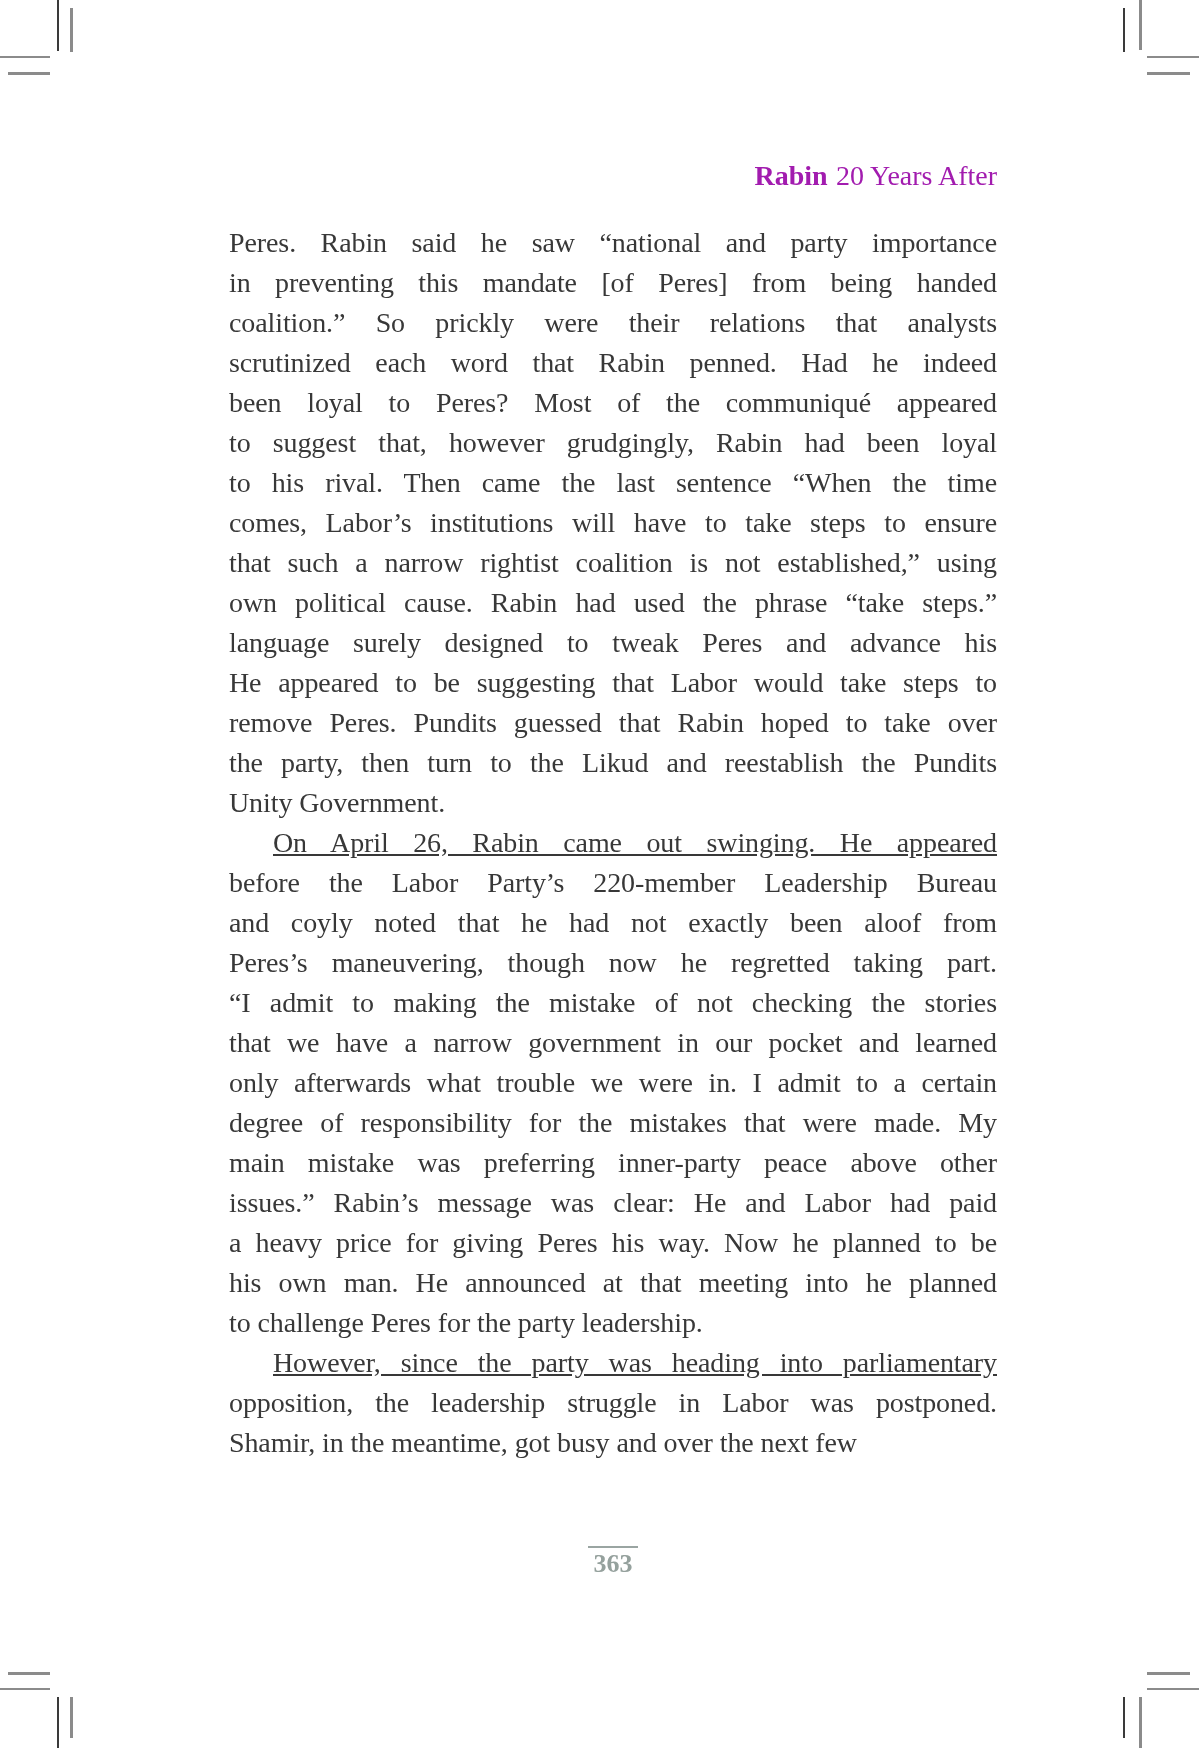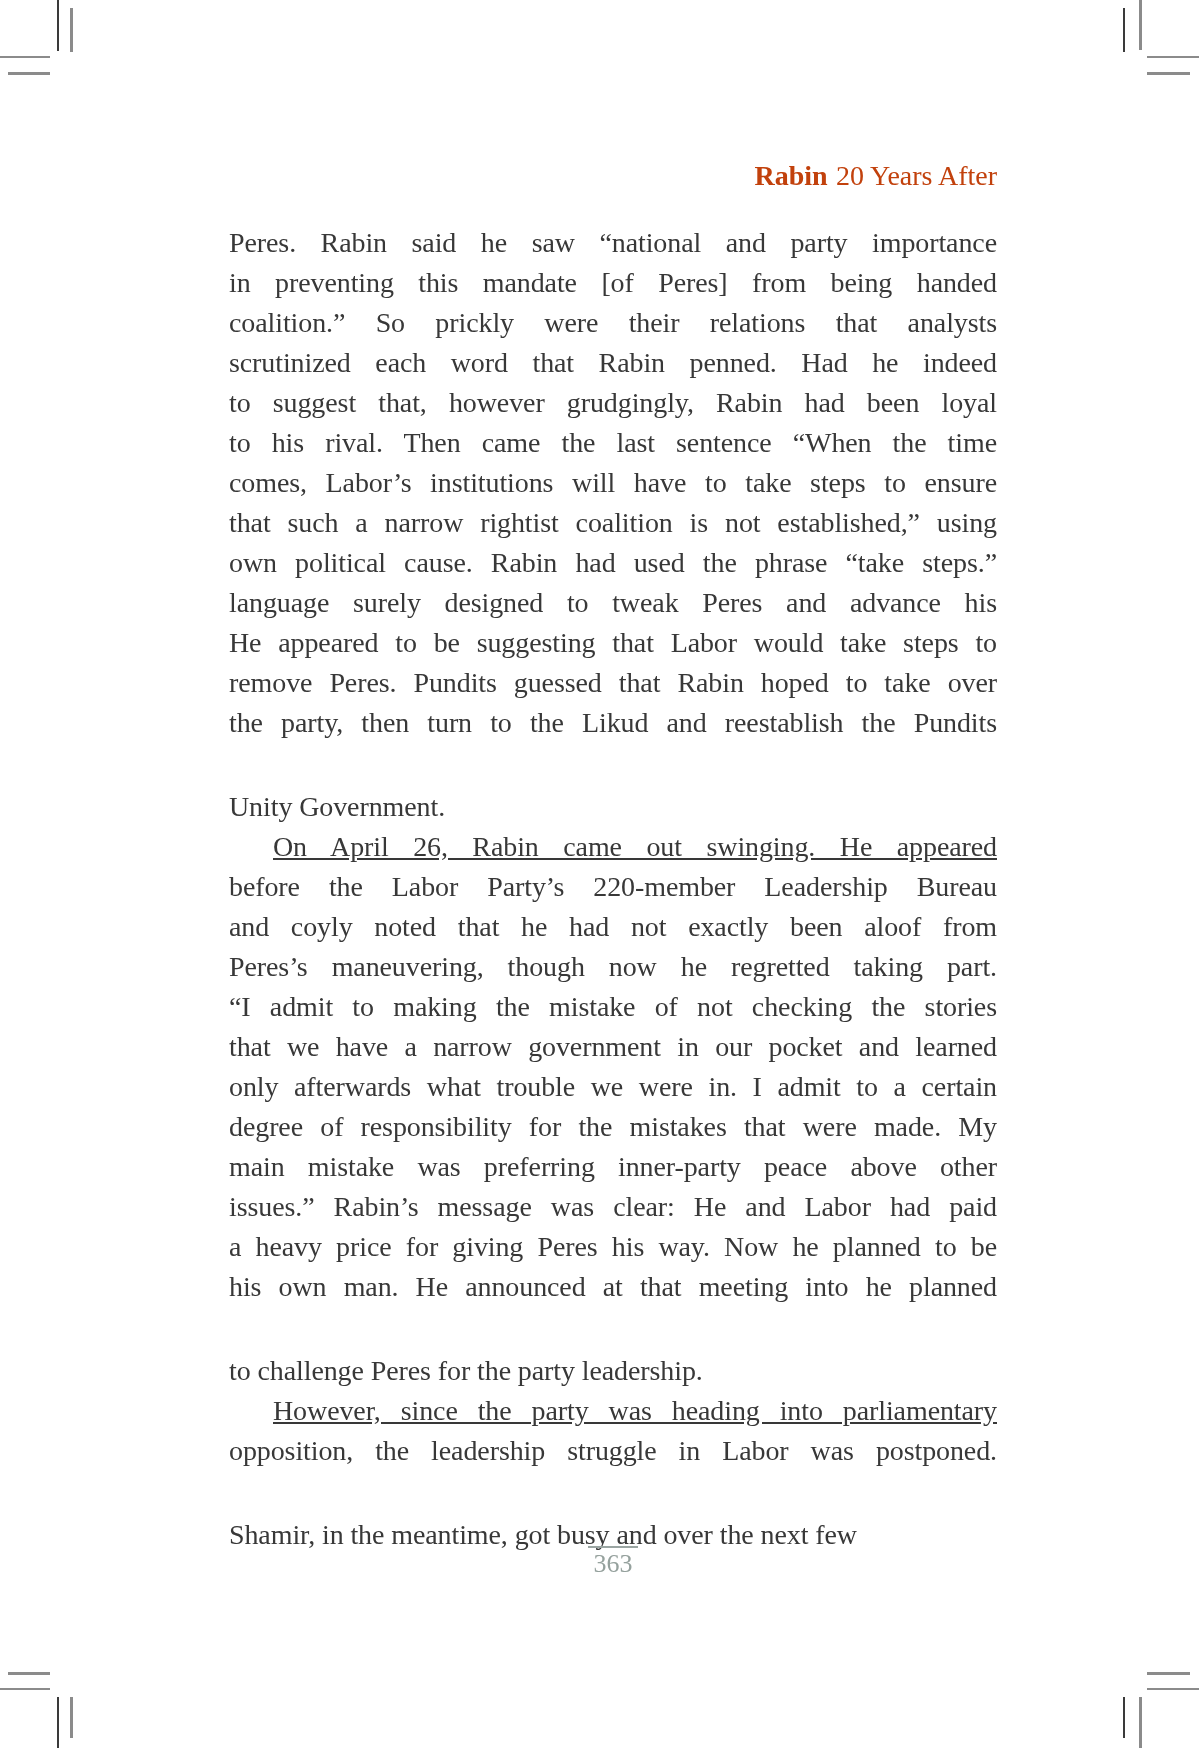--- a/index.html
+++ b/index.html
@@ -43,41 +43,42 @@
   }
   .paragraph { margin: 0; padding: 0; }
   .jline {
     height: 40px;
     line-height: 40px;
     text-align: justify;
     text-align-last: justify;
     white-space: normal;
     letter-spacing: -0.1px;
   }
-  .jline.last { text-align-last: left; margin-top: 44px; }
+  .jline.last { text-align-last: left; }
   .jline.indent { padding-left: 44px; text-decoration: underline; }
   
   .folio {
     position: absolute;
     left: 229px;
     top: 1546px;
     width: 768px;
     text-align: center;
   }
   .folio-rule {
     display: block;
     width: 50px;
     height: 2px;
     margin: 0 auto 3px auto;
     background: #9aa5a2;
   }
   .folio-number {
     font-size: 26px;
     line-height: 26px;
     color: #95a19d;
+    font-weight: bold;
   }
 </style>
 </head>
 <body>
 
 <div class="page">
 
   <div class="mark dark" style="left:57px;top:0;width:2px;height:51px;"></div>
   <div class="mark" style="left:70px;top:8px;width:3px;height:44px;"></div>
   <div class="mark" style="left:0;top:56px;width:50px;height:2px;"></div>
@@ -91,30 +92,31 @@
   <div class="mark" style="left:8px;top:1672px;width:42px;height:3px;"></div>
   <div class="mark" style="left:0;top:1688px;width:50px;height:2px;"></div>
   <div class="mark dark" style="left:57px;top:1697px;width:2px;height:51px;"></div>
   <div class="mark" style="left:70px;top:1697px;width:3px;height:41px;"></div>
 
   <div class="mark" style="left:1147px;top:1672px;width:43px;height:3px;"></div>
   <div class="mark" style="left:1147px;top:1688px;width:52px;height:2px;"></div>
   <div class="mark dark" style="left:1123px;top:1697px;width:2px;height:41px;"></div>
   <div class="mark" style="left:1139px;top:1697px;width:3px;height:51px;"></div>
 
-  <div class="running-header" style="color: #c2410c;">
+  <div class="running-header" style="color: #a21caf;">
     <span class="bold">Rabin</span><span class="rest">20 Years After</span>
   </div>
 
   <div class="body-text" style="color: rgb(56, 56, 56);">
       <div class="paragraph">
         <div class="jline">Peres. Rabin said he saw “national and party importance</div>
         <div class="jline">in preventing this mandate [of Peres] from being handed</div>
         <div class="jline">coalition.” So prickly were their relations that analysts</div>
         <div class="jline">scrutinized each word that Rabin penned. Had he indeed</div>
+        <div class="jline">been loyal to Peres? Most of the communiqué appeared</div>
         <div class="jline">to suggest that, however grudgingly, Rabin had been loyal</div>
         <div class="jline">to his rival. Then came the last sentence “When the time</div>
         <div class="jline">comes, Labor’s institutions will have to take steps to ensure</div>
         <div class="jline">that such a narrow rightist coalition is not established,” using</div>
         <div class="jline">own political cause. Rabin had used the phrase “take steps.”</div>
         <div class="jline">language surely designed to tweak Peres and advance his</div>
         <div class="jline">He appeared to be suggesting that Labor would take steps to</div>
         <div class="jline">remove Peres. Pundits guessed that Rabin hoped to take over</div>
         <div class="jline">the party, then turn to the Likud and reestablish the Pundits</div>
         <div class="jline last">Unity Government.</div>

